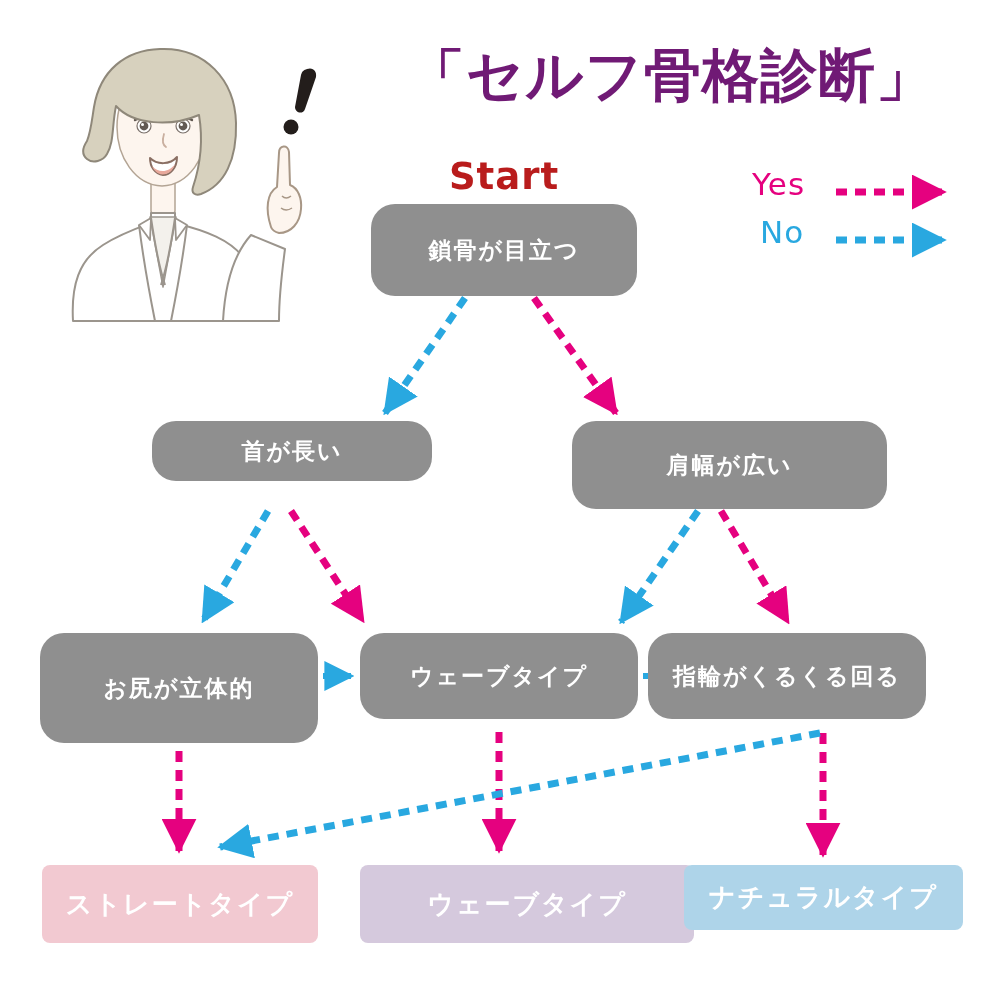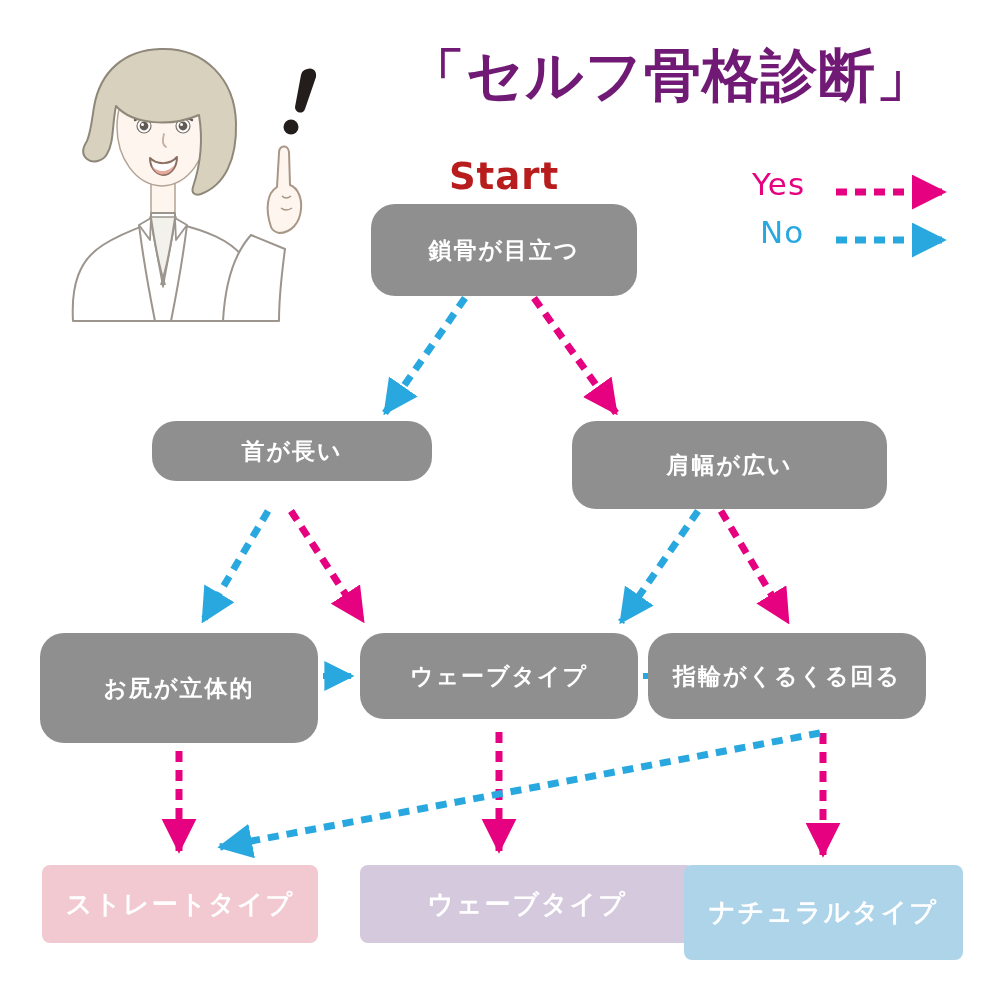--- a/index.html
+++ b/index.html
@@ -121,15 +121,15 @@
 
   <div class="box qbox" style="left:371px;top:204px;width:266px;height:92px">鎖骨が目立つ</div>
   <div class="box qbox" style="left:152px;top:421px;width:280px;height:60px">首が長い</div>
   <div class="box qbox" style="left:572px;top:421px;width:315px;height:88px">肩幅が広い</div>
   <div class="box qbox" style="left:40px;top:633px;width:278px;height:110px">お尻が立体的</div>
   <div class="box qbox" style="left:360px;top:633px;width:278px;height:86px">ウェーブタイプ</div>
   <div class="box qbox" style="left:648px;top:633px;width:278px;height:86px">指輪がくるくる回る</div>
 
   <div class="box rbox" style="left:42px;top:865px;width:276px;height:78px;background:var(--straight)">ストレートタイプ</div>
   <div class="box rbox" style="left:360px;top:865px;width:334px;height:78px;background:var(--wave)">ウェーブタイプ</div>
-  <div class="box rbox" style="left:684px;top:865px;width:279px;height:95px;background:var(--natural)">ナチュラルタイプ</div>
+  <div class="box rbox" style="left:684px;top:865px;width:279px;height:65px;background:var(--natural)">ナチュラルタイプ</div>
 
 </div>
 
 </body></html>

